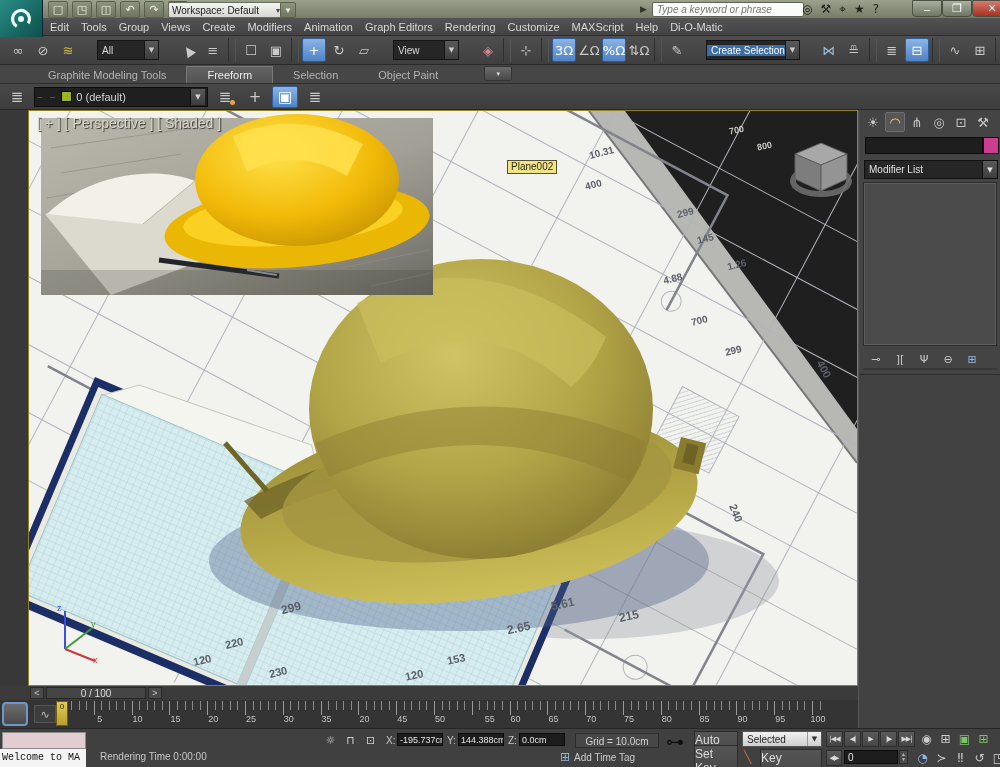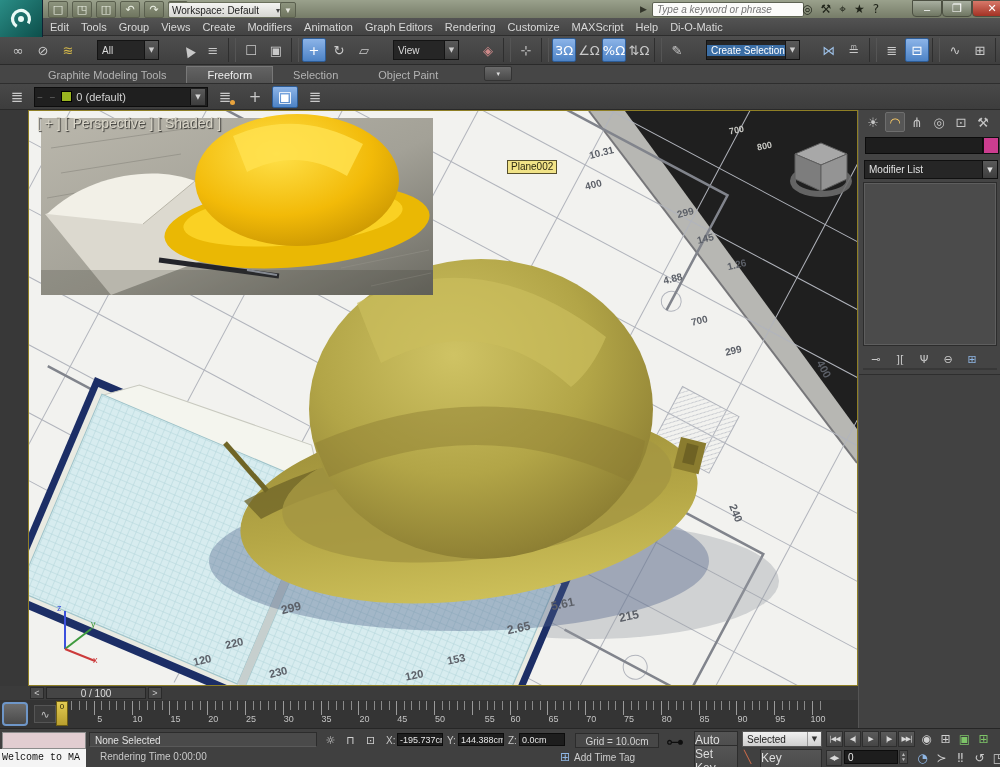--- a/index.html
+++ b/index.html
@@ -484,21 +484,20 @@
         <div class="num" style="left: 686.4px;">90</div>
         <div class="num" style="left: 724.2px;">95</div>
         <div class="num" style="left: 762px;">100</div>
       </div>
   </div>
   <div class="abs slider">0</div>
 
   <div class="abs statusbar">
     <div class="abs lst-pink"></div>
     <div class="abs lst-white">Welcome to MA</div>
-    <div class="abs prompt">None Selected</div>
     <div class="abs rtime">Rendering Time  0:00:00</div>
     <div class="abs" id="stico" style="left:322px;top:3px;display:flex;gap:3px;">
         <div class="st-ic icon">☼</div>
         <div class="st-ic icon">⊓</div>
         <div class="st-ic icon">⊡</div>
       </div>
 
     <div class="abs coordlbl" style="left:386px">X:</div>
     <div class="abs coordfld" style="left:397px">-195.737cm</div>
     <div class="abs coordlbl" style="left:447px">Y:</div>

